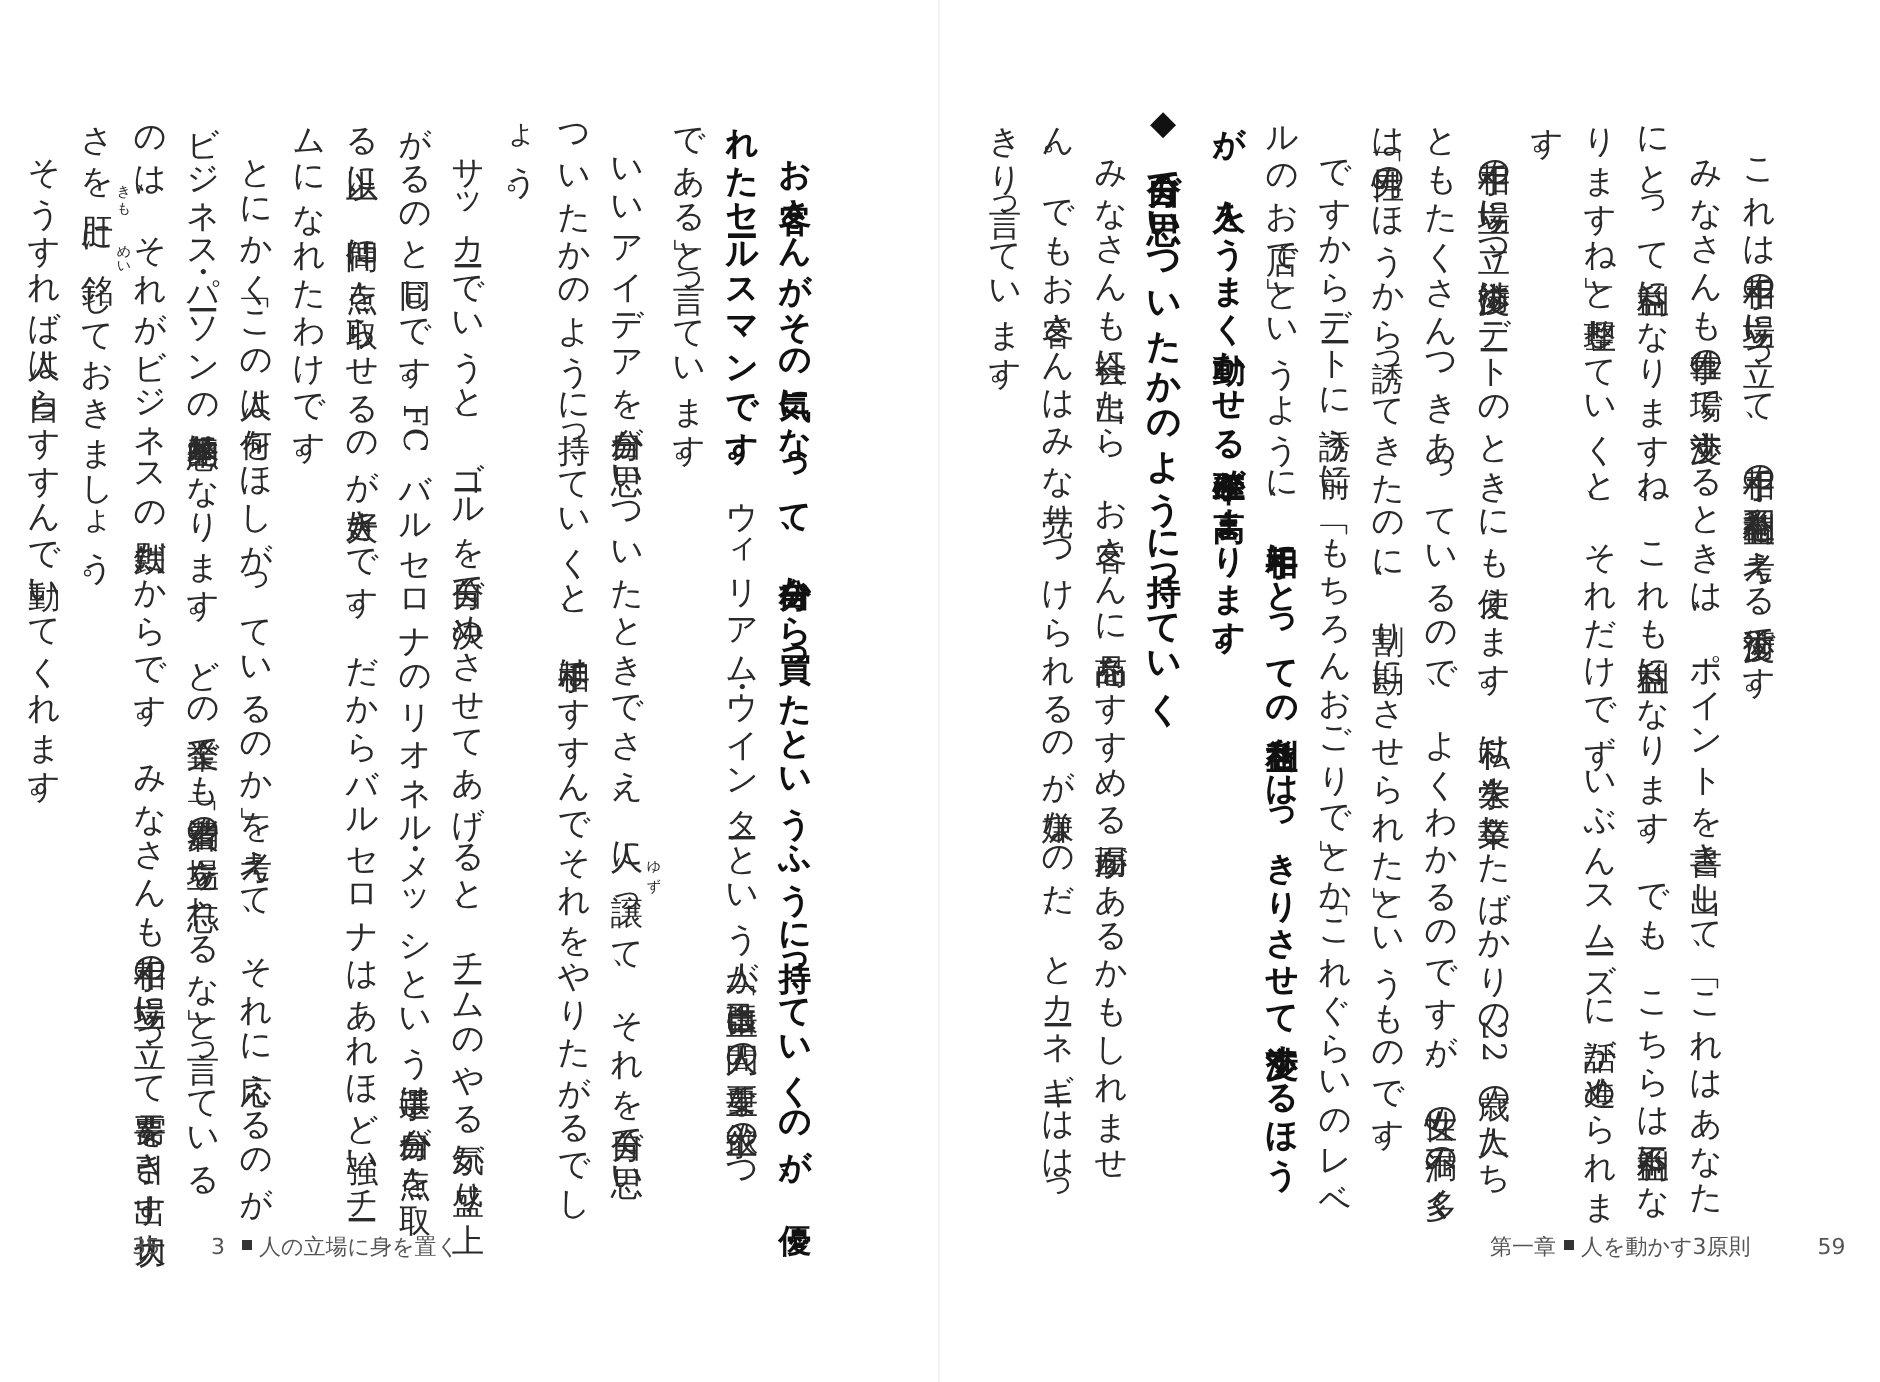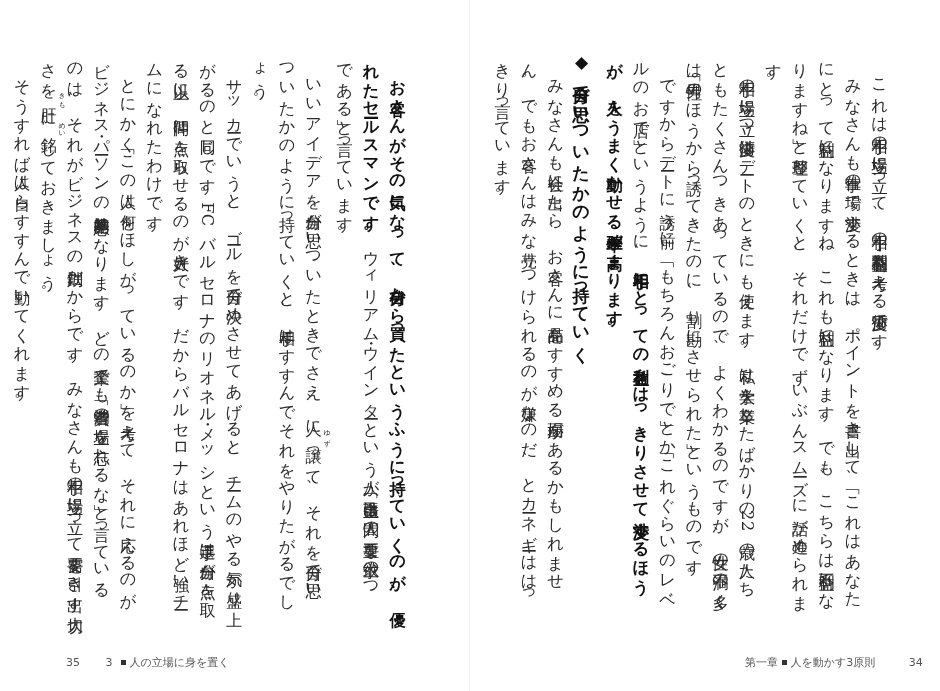--- a/index.html
+++ b/index.html
@@ -17,21 +17,21 @@
       text-orientation: mixed;
     }
     .page.right .text-block { right: 48px; width: 390px; }
     .page.left .text-block { right: 60px; width: 360px; }
     .para { margin: 0; text-indent: 1em; }
     .bold { font-family: "DejaVu Sans", "Liberation Sans", sans-serif; font-weight: bold; color: #111; }
     .heading { margin: 0 0 0 0; text-indent: 0; font-family: "DejaVu Sans", "Liberation Sans", sans-serif;
                font-weight: bold; color: #111; font-size: 17px; }
     .spacer { display: block; width: 6px; }
     ruby rt { font-size: 7px; }
-    .footer { position: absolute; top: 655px; font-family: "DejaVu Sans", "Liberation Sans", sans-serif;
+    .footer { position: absolute; top: 616px; font-family: "DejaVu Sans", "Liberation Sans", sans-serif;
               font-size: 11px; color: #555; white-space: nowrap; }
     .footer .num { display: inline-block; margin-right: 22px; }
     .footer .chap { display: inline-block; margin-right: 8px; }
     .sq { display: inline-block; width: 5px; height: 5px; background: #333; vertical-align: middle; margin: 0 4px 2px 0; }
     .page.left .footer { left: 66px; }
     .page.right .footer { left: 275px; }
     .page.right .footer .num { margin-right: 0; margin-left: 30px; }
   </style>
 </head>
 <body>
@@ -60,17 +60,17 @@
       <p class="para"><span>みなさんも仕事の場で交渉するときは、ポイントを書き出して、「これはあなたにとって利益になりますね。これも利益になります。でも、こちらは不利益になりますね」と整理していくと、それだけでずいぶんスムーズに話が進められます。</span></p>
       <p class="para"><span>相手の立場に立つ交渉術はデートのときにも使えます。私は大学を卒業したばかりの22歳の人たちともたくさんつきあっているので、よくわかるのですが、女性の不満の多くは「男性のほうから誘ってきたのに、割り勘にさせられた」というものです。</span></p>
       <p class="para"><span>ですからデートに誘う前に、「もちろんおごりで」とか「これぐらいのレベルのお店で」というように、</span><span class="bold">相手にとっての利益をはっきりさせて交渉するほうが、人をうまく動かせる確率が高まります。</span></p>
       <span class="spacer"></span>
       <p class="heading">◆自分で思いついたかのように持っていく</p>
       <p class="para"><span>みなさんも社会に出たら、お客さんに商品をすすめる場面があるかもしれません。でもお客さんはみな売りつけられるのが嫌なのだ、とカーネギーははっきり言っています。</span></p>
     </div>
     <div class="footer">
       <span>第一章</span>
       <span class="sq"></span><span>人を動かす3原則</span>
-      <span class="num">34</span>
+      <span class="num">59</span>
     </div>
   </div>
 
 </div>
 
 </body></html>

